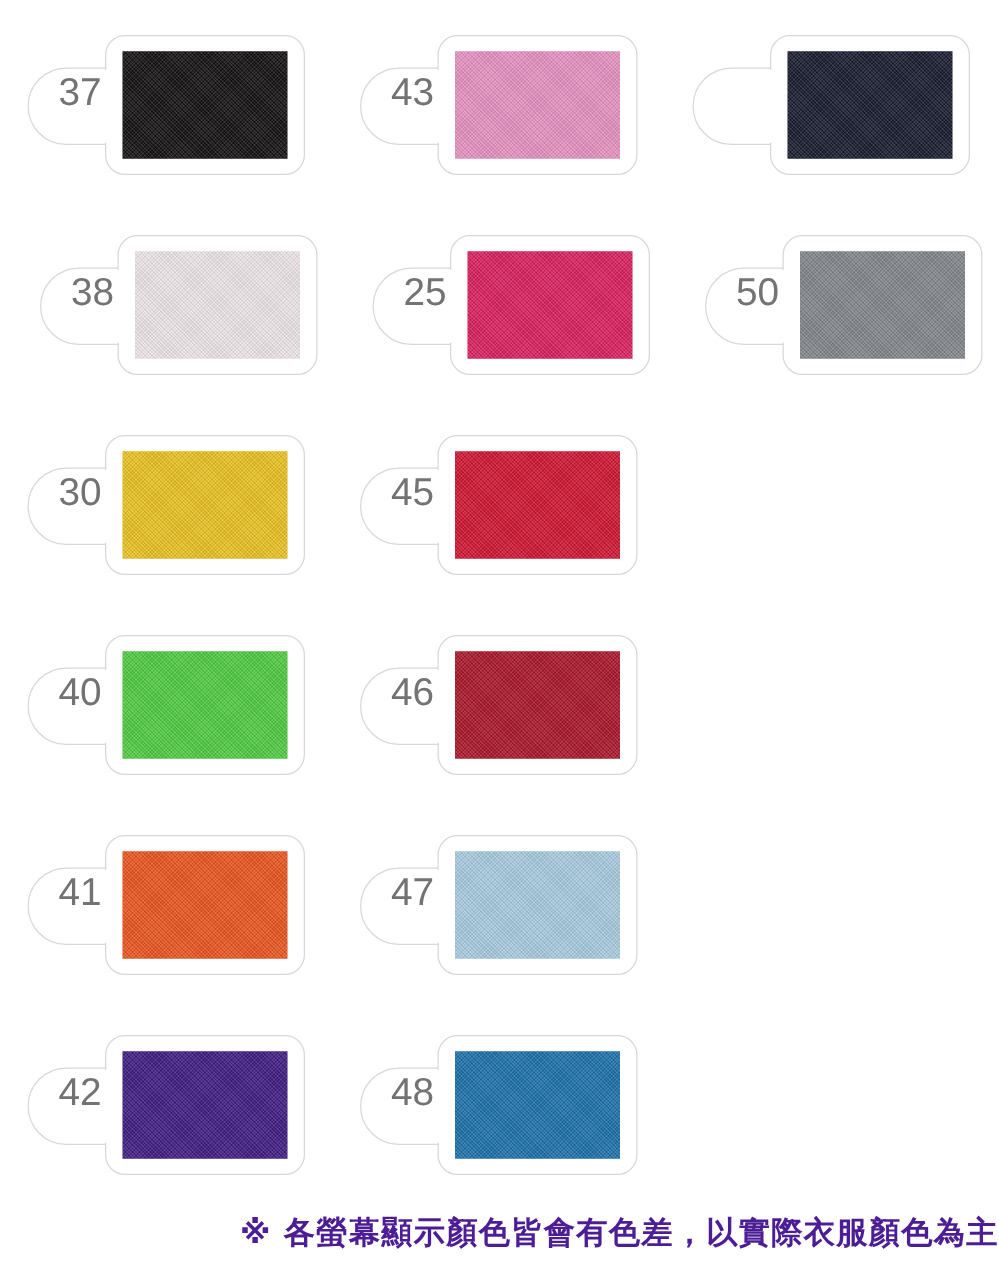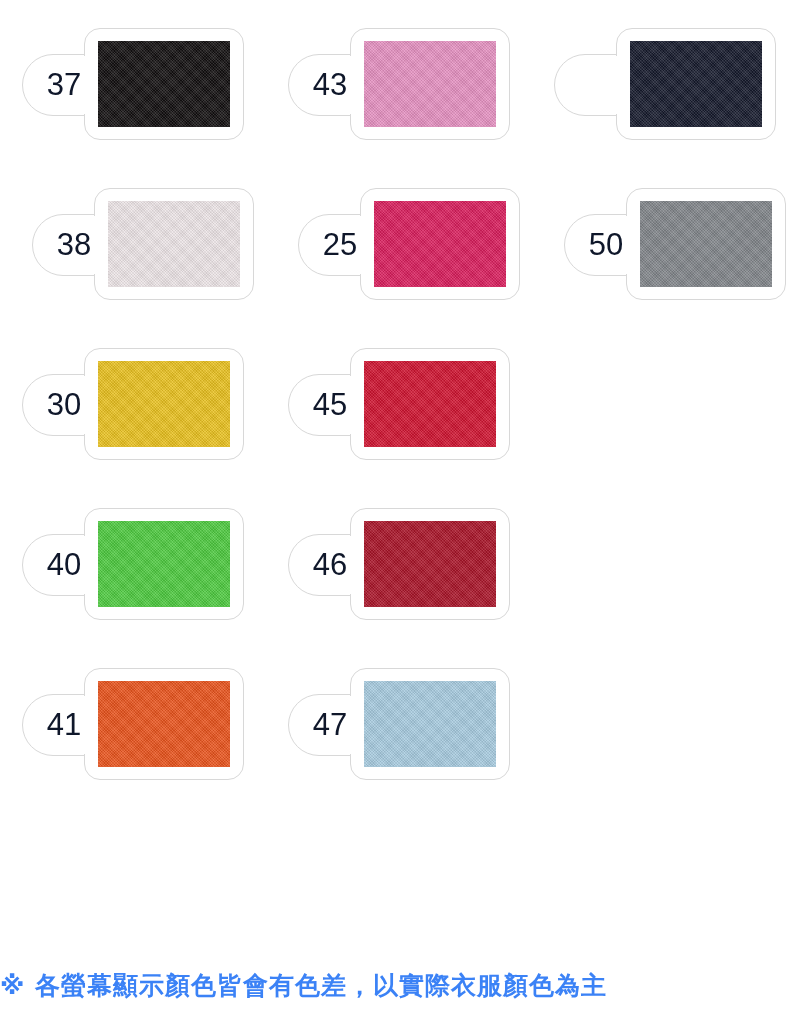--- a/index.html
+++ b/index.html
@@ -87,28 +87,28 @@
     top: 28px;
     width: 16px;
     height: 58px;
     background: #ffffff;
     z-index: 3;
   }
 
   .tag-number {
     position: absolute;
     left: 6px;
-    top: 26px;
+    top: 15px;
     width: 72px;
     height: 62px;
     line-height: 62px;
     text-align: center;
     z-index: 4;
     font-size: 31px;
-    color: #0f172a;
+    color: #737373;
     font-family: "Liberation Sans", "DejaVu Sans", sans-serif;
     letter-spacing: 0px;
     white-space: nowrap;
   }
 
   
   .tag-chip {
     position: absolute;
     left: 76px;
     top: 13px;
@@ -120,22 +120,22 @@
       repeating-linear-gradient(45deg,  rgba(255,255,255,0.10) 0 1px, rgba(0,0,0,0.06) 1px 2px),
       repeating-linear-gradient(-45deg, rgba(255,255,255,0.08) 0 1px, rgba(0,0,0,0.05) 1px 2px);
   }
 
   
   .disclaimer {
     position: absolute;
     left: 0;
     bottom: 22px;
     width: 799px;
-    text-align: left;
-    color: #3b82f6;
+    text-align: right;
+    color: #4c1d95;
     font-size: 25px;
     font-weight: bold;
     font-family: "DejaVu Sans", "Liberation Sans", sans-serif;
     letter-spacing: 1px;
     white-space: nowrap;
   }
 </style>
 </head>
 <body>
 
@@ -255,17 +255,38 @@
           <div class="tag">
             <div class="tag-lobe"></div>
             <div class="tag-body"></div>
             <div class="tag-seam"></div>
             <div class="tag-number">47</div>
             <div class="tag-chip" style="background-color: rgb(166, 202, 222);"></div>
           </div>
         </div>
         <div class="swatch-cell empty"></div>
       </div>
+      <div class="swatch-row">
+        <div class="swatch-cell">
+          <div class="tag">
+            <div class="tag-lobe"></div>
+            <div class="tag-body"></div>
+            <div class="tag-seam"></div>
+            <div class="tag-number">42</div>
+            <div class="tag-chip" style="background-color: rgb(61, 26, 128);"></div>
+          </div>
+        </div>
+        <div class="swatch-cell">
+          <div class="tag">
+            <div class="tag-lobe"></div>
+            <div class="tag-body"></div>
+            <div class="tag-seam"></div>
+            <div class="tag-number">48</div>
+            <div class="tag-chip" style="background-color: rgb(26, 111, 168);"></div>
+          </div>
+        </div>
+        <div class="swatch-cell empty"></div>
+      </div>
     </div>
 
   <div class="disclaimer">※ 各螢幕顯示顏色皆會有色差，以實際衣服顏色為主</div>
 
 </div>
 
 </body></html>

